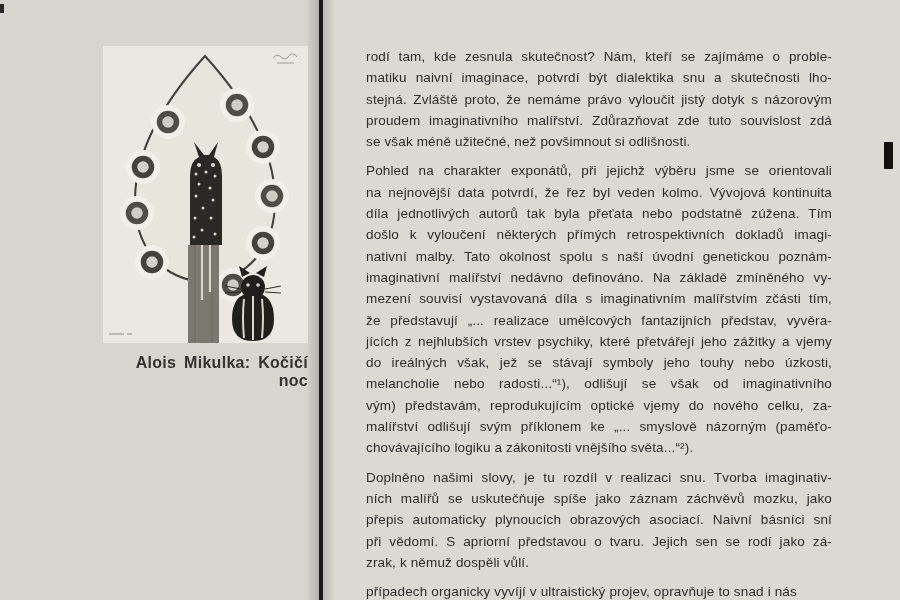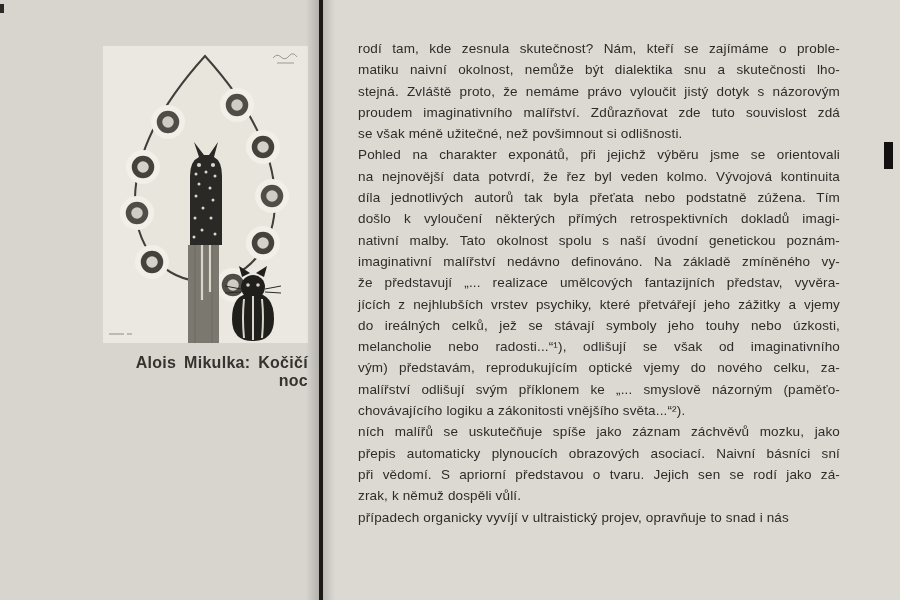--- a/index.html
+++ b/index.html
@@ -23,21 +23,21 @@
   .artwork-caption{
     position:absolute;left:103px;top:354px;width:205px;text-align:right;
     font-size:16px;font-weight:700;color:#35332f;letter-spacing:0.3px;word-spacing:3px;
   }
 
   .text-column{
     position:absolute;left:35px;top:38px;width:482px;
     font-size:13.5px;line-height:21.3px;color:var(--ink,#2e2c29);
     letter-spacing:0.15px;
   }
-  .para{margin:0;}
+  .para{margin:8px;}
   .line{text-align:justify;text-align-last:justify;white-space:normal;}
   .line.last{text-align:right;text-align-last:left;}
 </style>
 </head>
 <body>
 
 <div class="spread">
 
   <div class="left-page">
     <div class="corner-speck"></div>
@@ -134,41 +134,43 @@
 
     <div class="artwork-caption">Alois Mikulka: Kočičí noc</div>
   </div>
 
   <div class="spine"></div>
 
   <div class="right-page">
     <div class="text-column">
         <div class="para">
           <div class="line">rodí tam, kde zesnula skutečnost? Nám, kteří se zajímáme o proble-</div>
-          <div class="line">matiku naivní okolnost, nemůže být dialektika snu a skutečnosti lho-</div>
+          <div class="line">matiku naivní imaginace, potvrdí být dialektika snu a skutečnosti lho-</div>
           <div class="line">stejná. Zvláště proto, že nemáme právo vyloučit jistý dotyk s názorovým</div>
           <div class="line">proudem imaginativního malířství. Zdůrazňovat zde tuto souvislost zdá</div>
           <div class="line last">se však méně užitečné, než povšimnout si odlišnosti.</div>
         </div>
         <div class="para">
           <div class="line">Pohled na charakter exponátů, při jejichž výběru jsme se orientovali</div>
           <div class="line">na nejnovější data potvrdí, že řez byl veden kolmo. Vývojová kontinuita</div>
           <div class="line">díla jednotlivých autorů tak byla přeťata nebo podstatně zúžena. Tím</div>
           <div class="line">došlo k vyloučení některých přímých retrospektivních dokladů imagi-</div>
           <div class="line">nativní malby. Tato okolnost spolu s naší úvodní genetickou poznám-</div>
           <div class="line">imaginativní malířství nedávno definováno. Na základě zmíněného vy-</div>
+          <div class="line">mezení souvisí vystavovaná díla s imaginativním malířstvím zčásti tím,</div>
           <div class="line">že představují „... realizace umělcových fantazijních představ, vyvěra-</div>
           <div class="line">jících z nejhlubších vrstev psychiky, které přetvářejí jeho zážitky a vjemy</div>
-          <div class="line">do ireálných celků, jež se stávají symboly jeho touhy nebo úzkosti,</div>
+          <div class="line">do ireálných však, jež se stávají symboly jeho touhy nebo úzkosti,</div>
           <div class="line">melancholie nebo radosti...“¹), odlišují se však od imaginativního</div>
           <div class="line">vým) představám, reprodukujícím optické vjemy do nového celku, za-</div>
           <div class="line">malířství odlišují svým příklonem ke „... smyslově názorným (paměťo-</div>
           <div class="line last">chovávajícího logiku a zákonitosti vnějšího světa...“²).</div>
         </div>
         <div class="para">
+          <div class="line">Doplněno našimi slovy, je tu rozdíl v realizaci snu. Tvorba imaginativ-</div>
           <div class="line">ních malířů se uskutečňuje spíše jako záznam záchvěvů mozku, jako</div>
           <div class="line">přepis automaticky plynoucích obrazových asociací. Naivní básníci sní</div>
           <div class="line">při vědomí. S apriorní představou o tvaru. Jejich sen se rodí jako zá-</div>
           <div class="line last">zrak, k němuž dospěli vůlí.</div>
         </div>
         <div class="para">
           <div class="line last">případech organicky vyvíjí v ultraistický projev, opravňuje to snad i nás</div>
         </div>
       </div>
     <div class="edge-mark"></div>

